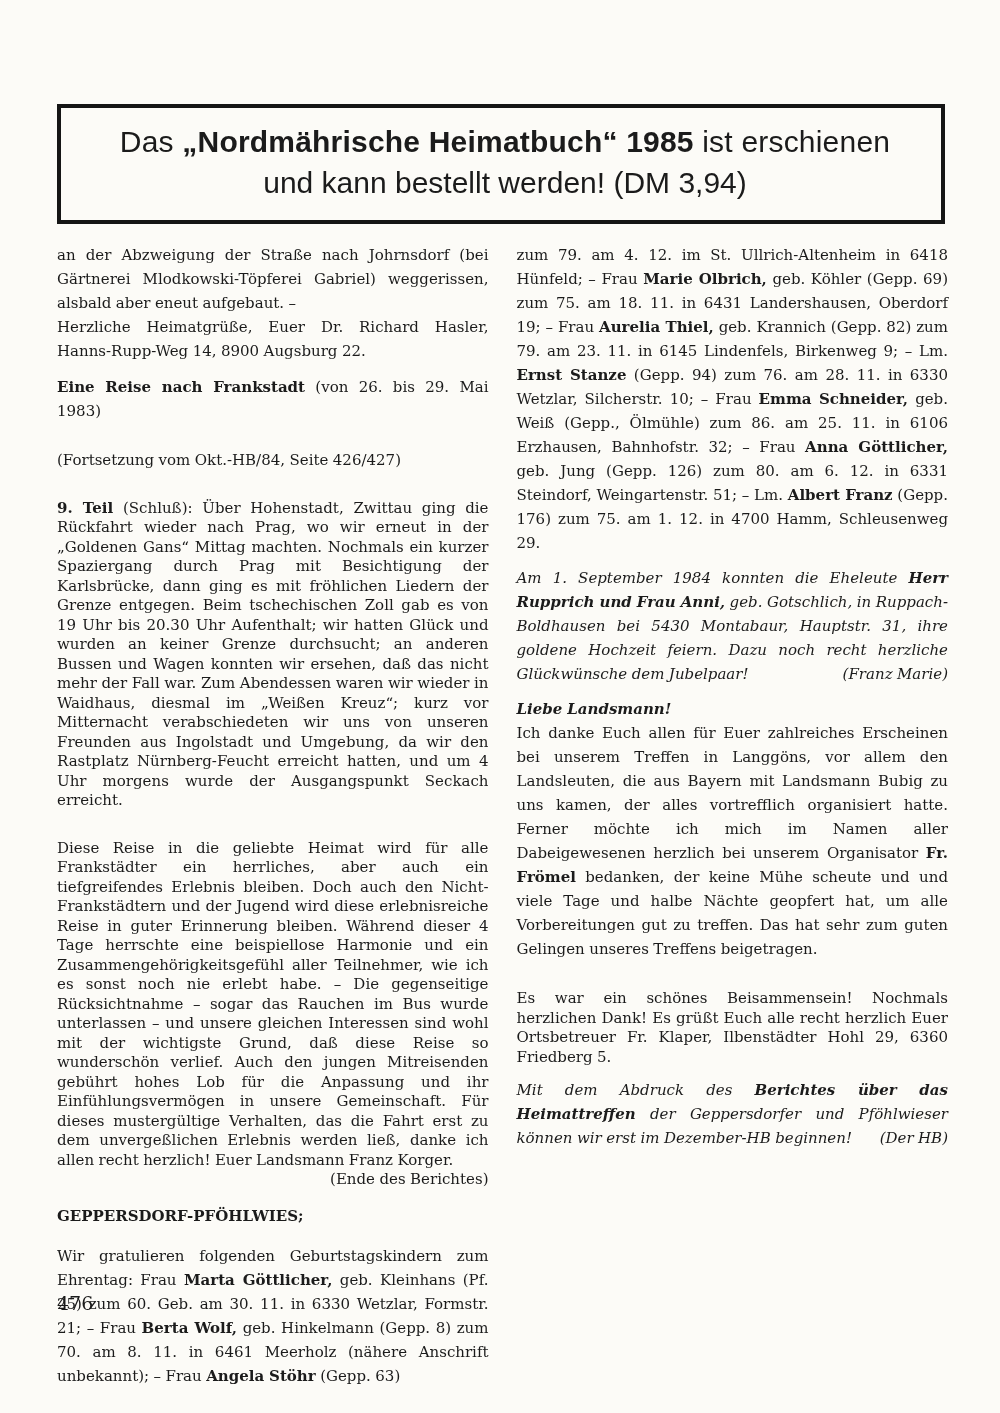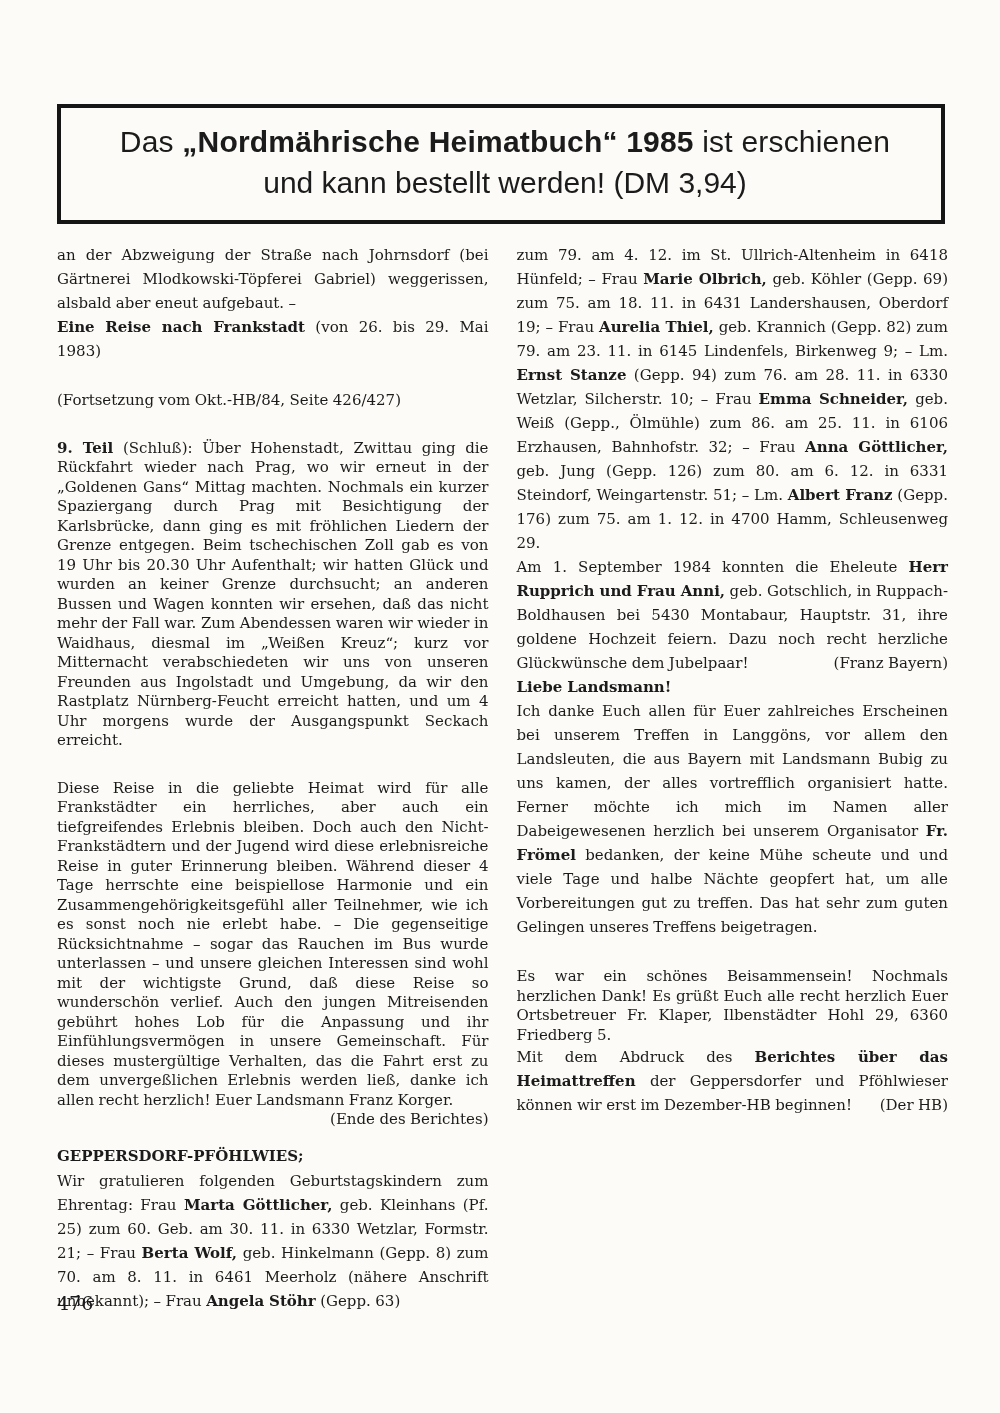--- a/index.html
+++ b/index.html
@@ -41,23 +41,23 @@
   .para {
     text-align: justify;
     hyphens: auto;
     -webkit-hyphens: auto;
     word-spacing: -0.3px;
   }
   .para::after { content: ""; display: block; clear: both; }
   .lg { font-size: 15px; line-height: 24px; }
   .sm { font-size: 15px;   line-height: 19.5px; margin-top: 28px; }
   .b  { font-weight: bold; }
-  .mt   { }
-  .mt-sm{ margin-top: 0; }
-  .head { margin-top: 14px; margin-bottom: 1px; }
+  .mt   { margin-top: 12px; }
+  .mt-sm{ margin-top: 11px; font-style: italic; }
+  .head { margin-top: 14px; margin-bottom: 16px; }
   .attr { float: right; }
   
   .page-number {
     position: absolute;
     left: 57px; top: 1292px;
     font-size: 19px;
   }
 </style>
 </head>
 <body>
@@ -67,30 +67,31 @@
   <div class="announce-box">
     <div class="announce-line1">
       <span>Das </span><span class="b">„Nordmährische Heimatbuch“ 1985</span><span> ist erschienen</span>
     </div>
     <div class="announce-line2">und kann bestellt werden! (DM 3,94)</div>
   </div>
 
   <div class="columns">
     <div class="col" id="col-left">
         <div class="para lg"><span>an der Abzweigung der Straße nach Johrnsdorf (bei Gärtnerei Mlodkowski-Töpferei Gabriel) weggerissen, alsbald aber eneut aufgebaut. –</span></div>
+        <div class="para lg"><span>Herzliche Heimatgrüße, Euer Dr. Richard Hasler, Hanns-Rupp-Weg 14, 8900 Augsburg 22.</span></div>
         <div class="para lg mt"><span class="b">Eine Reise nach Frankstadt</span><span> (von 26. bis 29. Mai 1983)</span></div>
         <div class="para sm"><span>(Fortsetzung vom Okt.-HB/84, Seite 426/427)</span></div>
         <div class="para sm"><span class="b">9. Teil</span><span> (Schluß): Über Hohenstadt, Zwittau ging die Rückfahrt wieder nach Prag, wo wir erneut in der „Goldenen Gans“ Mittag machten. Nochmals ein kurzer Spaziergang durch Prag mit Besichtigung der Karlsbrücke, dann ging es mit fröhlichen Liedern der Grenze entgegen. Beim tschechischen Zoll gab es von 19 Uhr bis 20.30 Uhr Aufenthalt; wir hatten Glück und wurden an keiner Grenze durchsucht; an anderen Bussen und Wagen konnten wir ersehen, daß das nicht mehr der Fall war. Zum Abendessen waren wir wieder in Waidhaus, diesmal im „Weißen Kreuz“; kurz vor Mitternacht verabschiedeten wir uns von unseren Freunden aus Ingolstadt und Umgebung, da wir den Rastplatz Nürnberg-Feucht erreicht hatten, und um 4 Uhr morgens wurde der Ausgangspunkt Seckach erreicht.</span></div>
         <div class="para sm"><span>Diese Reise in die geliebte Heimat wird für alle Frankstädter ein herrliches, aber auch ein tiefgreifendes Erlebnis bleiben. Doch auch den Nicht-Frankstädtern und der Jugend wird diese erlebnisreiche Reise in guter Erinnerung bleiben. Während dieser 4 Tage herrschte eine beispiellose Harmonie und ein Zusammengehörigkeitsgefühl aller Teilnehmer, wie ich es sonst noch nie erlebt habe. – Die gegenseitige Rücksichtnahme – sogar das Rauchen im Bus wurde unterlassen – und unsere gleichen Interessen sind wohl mit der wichtigste Grund, daß diese Reise so wunderschön verlief. Auch den jungen Mitreisenden gebührt hohes Lob für die Anpassung und ihr Einfühlungsvermögen in unsere Gemeinschaft. Für dieses mustergültige Verhalten, das die Fahrt erst zu dem unvergeßlichen Erlebnis werden ließ, danke ich allen recht herzlich! Euer Landsmann Franz Korger.</span><span class="attr">(Ende des Berichtes)</span></div>
         <div class="para lg head"><span class="b">GEPPERSDORF-PFÖHLWIES;</span></div>
         <div class="para lg"><span>Wir gratulieren folgenden Geburtstagskindern zum Ehrentag: Frau </span><span class="b">Marta Göttlicher,</span><span> geb. Kleinhans (Pf. 25) zum 60. Geb. am 30. 11. in 6330 Wetzlar, Formstr. 21; – Frau </span><span class="b">Berta Wolf,</span><span> geb. Hinkelmann (Gepp. 8) zum 70. am 8. 11. in 6461 Meerholz (nähere Anschrift unbekannt); – Frau </span><span class="b">Angela Stöhr</span><span> (Gepp. 63)</span></div>
       </div>
     <div class="col" id="col-right">
         <div class="para lg"><span>zum 79. am 4. 12. im St. Ullrich-Altenheim in 6418 Hünfeld; – Frau </span><span class="b">Marie Olbrich,</span><span> geb. Köhler (Gepp. 69) zum 75. am 18. 11. in 6431 Landershausen, Oberdorf 19; – Frau </span><span class="b">Aurelia Thiel,</span><span> geb. Krannich (Gepp. 82) zum 79. am 23. 11. in 6145 Lindenfels, Birkenweg 9; – Lm. </span><span class="b">Ernst Stanze</span><span> (Gepp. 94) zum 76. am 28. 11. in 6330 Wetzlar, Silcherstr. 10; – Frau </span><span class="b">Emma Schneider,</span><span> geb. Weiß (Gepp., Ölmühle) zum 86. am 25. 11. in 6106 Erzhausen, Bahnhofstr. 32; – Frau </span><span class="b">Anna Göttlicher,</span><span> geb. Jung (Gepp. 126) zum 80. am 6. 12. in 6331 Steindorf, Weingartenstr. 51; – Lm. </span><span class="b">Albert Franz</span><span> (Gepp. 176) zum 75. am 1. 12. in 4700 Hamm, Schleusenweg 29.</span></div>
-        <div class="para lg mt-sm"><span>Am 1. September 1984 konnten die Eheleute </span><span class="b">Herr Rupprich und Frau Anni,</span><span> geb. Gotschlich, in Ruppach-Boldhausen bei 5430 Montabaur, Hauptstr. 31, ihre goldene Hochzeit feiern. Dazu noch recht herzliche Glückwünsche dem Jubelpaar!</span><span class="attr">(Franz Bayern)</span></div>
+        <div class="para lg mt-sm"><span>Am 1. September 1984 konnten die Eheleute </span><span class="b">Herr Rupprich und Frau Anni,</span><span> geb. Gotschlich, in Ruppach-Boldhausen bei 5430 Montabaur, Hauptstr. 31, ihre goldene Hochzeit feiern. Dazu noch recht herzliche Glückwünsche dem Jubelpaar!</span><span class="attr">(Franz Marie)</span></div>
         <div class="para lg mt-sm"><span class="b">Liebe Landsmann!</span></div>
         <div class="para lg"><span>Ich danke Euch allen für Euer zahlreiches Erscheinen bei unserem Treffen in Langgöns, vor allem den Landsleuten, die aus Bayern mit Landsmann Bubig zu uns kamen, der alles vortrefflich organisiert hatte. Ferner möchte ich mich im Namen aller Dabeigewesenen herzlich bei unserem Organisator </span><span class="b">Fr. Frömel</span><span> bedanken, der keine Mühe scheute und und viele Tage und halbe Nächte geopfert hat, um alle Vorbereitungen gut zu treffen. Das hat sehr zum guten Gelingen unseres Treffens beigetragen.</span></div>
         <div class="para sm"><span>Es war ein schönes Beisammensein! Nochmals herzlichen Dank! Es grüßt Euch alle recht herzlich Euer Ortsbetreuer Fr. Klaper, Ilbenstädter Hohl 29, 6360 Friedberg 5.</span></div>
         <div class="para lg mt-sm"><span>Mit dem Abdruck des </span><span class="b">Berichtes über das Heimattreffen</span><span> der Geppersdorfer und Pföhlwieser können wir erst im Dezember-HB beginnen!</span><span class="attr">(Der HB)</span></div>
       </div>
   </div>
 
   <div class="page-number">476</div>
 
 </div>

